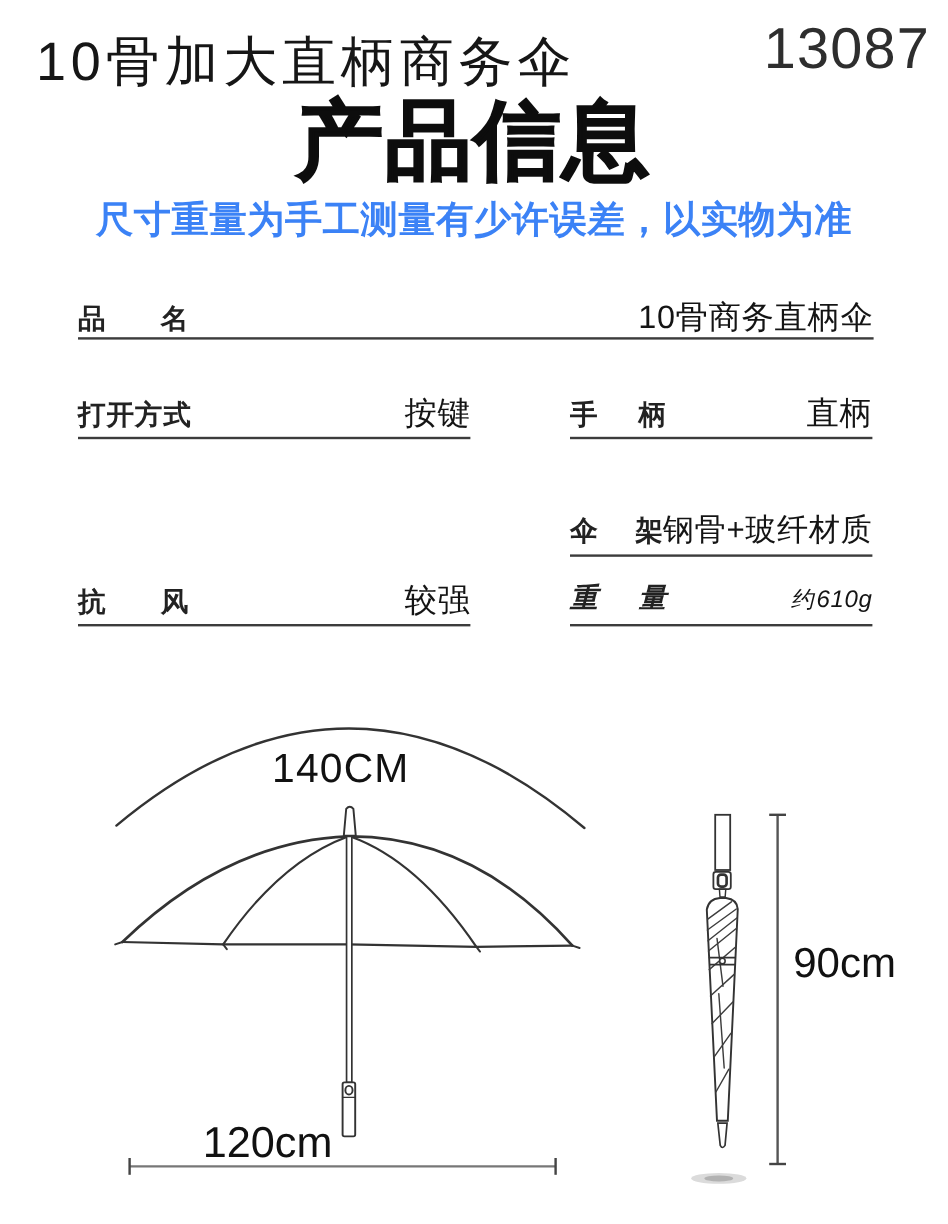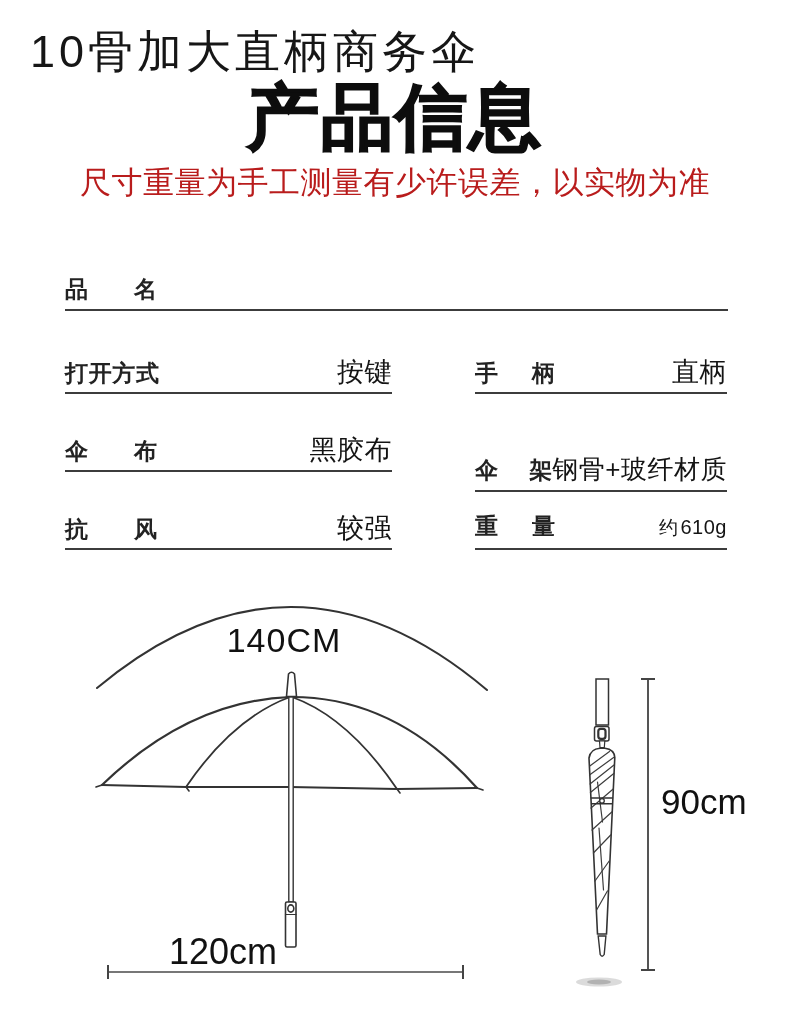--- a/index.html
+++ b/index.html
@@ -15,73 +15,71 @@
     position:absolute;right:15px;top:14px;font-size:48px;font-weight:400;color:#2e2e2e;
     letter-spacing:1px;
   }
   .section-title{
     position:absolute;left:0;right:0;top:70px;text-align:center;
     font-size:72px;font-weight:900;color:#0d0d0d;letter-spacing:2px;
     -webkit-text-stroke:1.5px #0d0d0d;
   }
   .section-subtitle{
     position:absolute;left:0;right:0;top:162px;text-align:center;
-    font-size:31px;font-weight:400;color:#b91c1c;letter-spacing:0.5px;white-space:nowrap;
+    font-size:31px;font-weight:700;color:#3b82f6;letter-spacing:0.5px;white-space:nowrap;
   }
   .cell{
     position:absolute;display:flex;justify-content:space-between;align-items:baseline;
-    border-bottom:2px solid #3c3c3c;box-sizing:border-box;margin-top:28px;
+    border-bottom:2px solid #3c3c3c;box-sizing:border-box;
   }
   .cell .lbl{
     font-size:23px;font-weight:600;color:#222;display:inline-block;
     text-align:justify;text-align-last:justify;white-space:nowrap;
   }
   .cell .val{
     font-size:27px;font-weight:500;color:#141414;white-space:nowrap;letter-spacing:0.5px;
   }
   .lbl.w92{width:92px;}
   .lbl.w94{width:94px;}
   .lbl.w80{width:80px;}
   .val .val-prefix{font-size:19px;font-weight:500;margin-right:2px;}
   .row-full{left:65px;top:246px;width:663px;height:37px;}
   .r2l{left:65px;top:326px;width:327px;height:40px;}
   .r2r{left:475px;top:326px;width:252px;height:40px;}
   .r3l{left:65px;top:404px;width:327px;height:40px;}
   .r3r{left:475px;top:424px;width:252px;height:40px;}
   .r4l{left:65px;top:482px;width:327px;height:40px;}
-  .r4r{left:475px;top:482px;width:252px;height:40px;}
+  .r4r{left:475px;top:482px;width:252px;height:40px;font-style:italic;}
   .diagram-svg{position:absolute;left:0;top:560px;width:790px;height:460px;}
   .dim-text{font-family:"Liberation Sans",sans-serif;font-weight:500;fill:#111;}
 </style>
 </head>
 <body>
 
 <div class="page">
 
   <div class="page-title">10骨加大直柄商务伞</div>
+  <div class="product-code">13087</div>
   <div class="section-title">产品信息</div>
   <div class="section-subtitle">尺寸重量为手工测量有少许误差，以实物为准</div>
 
   <div class="cell row-full">
     <span class="lbl w92">品名</span>
+    <span class="val">10骨商务直柄伞</span>
   </div>
 
   <div class="cell r2r">
     <span class="lbl w80">手柄</span>
     <span class="val">直柄</span>
   </div>
   <div class="cell r2l">
     <span class="lbl w94">打开方式</span>
     <span class="val">按键</span>
   </div>
 
-  <div class="cell r3l">
-    <span class="lbl w92">伞布</span>
-    <span class="val">黑胶布</span>
-  </div>
   <div class="cell r3r">
     <span class="lbl w80">伞架</span>
     <span class="val" style="font-size:26px">钢骨+玻纤材质</span>
   </div>
 
   <div class="cell r4l">
     <span class="lbl w92">抗风</span>
     <span class="val">较强</span>
   </div>
   <div class="cell r4r">

